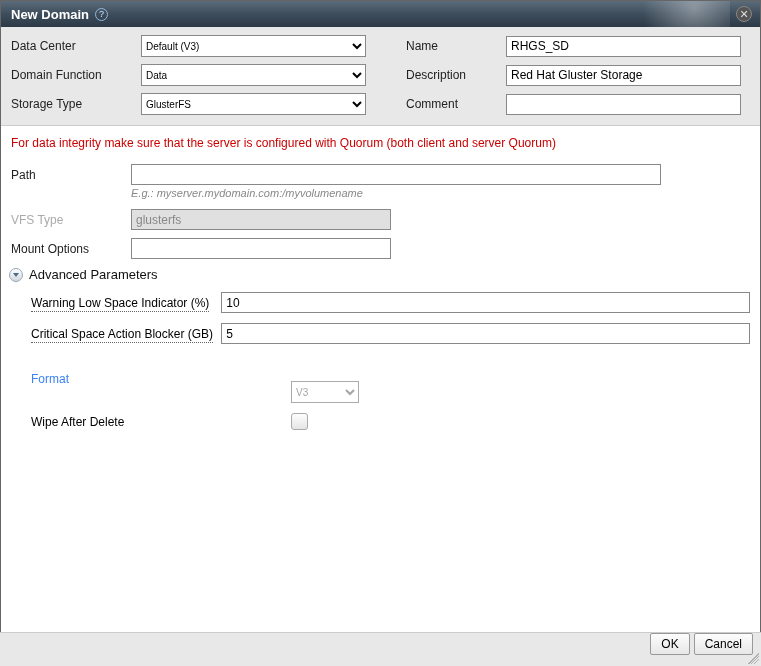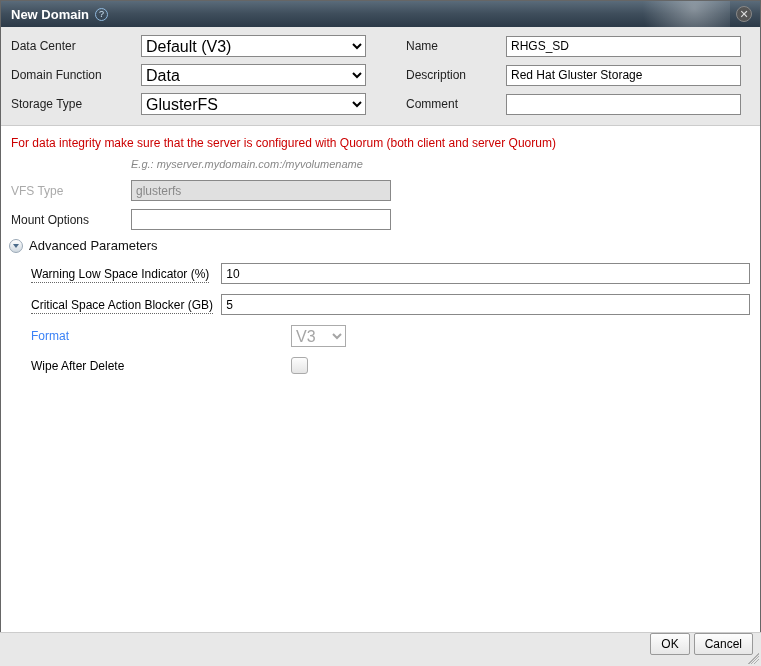--- a/index.html
+++ b/index.html
@@ -88,21 +88,21 @@
     width: 100px;
     color: #222;
   }
   .col-right-field {
     flex: 1;
     max-width: 235px;
   }
   select {
     width: 100%;
     height: 22px;
-    font-size: 16px;
+    font-size: 10px;
     border: 1px solid #888;
     background: #fff;
   }
   input[type="text"] {
     width: 100%;
     height: 21px;
     font-size: 12px;
     border: 1px solid #888;
     padding: 0 4px;
     background: #fff;
@@ -175,21 +175,22 @@
   .adv-label {
     width: 260px;
     color: #000000;
   }
   .adv-label.disabled { color: #3b82f6; }
   .dotted { border-bottom: 1px dotted #666; padding-bottom:1px; }
   .adv-input-sm {
     width: 80px;
   }
   .adv-select-sm {
-    width: 55px;
+    width: 68px;
+    margin-top: 27px;
   }
   .checkbox {
     width: 17px;
     height: 17px;
     border: 1px solid #aaa;
     border-radius: 3px;
     background: linear-gradient(#fdfdfd,#e5e5e5);
     cursor: pointer;
   }
   .footer {
@@ -276,20 +277,26 @@
     <div class="col-right-label">Comment</div>
     <div class="col-right-field">
       <input type="text" value="" style="">
     </div>
   </div>
 </div>
 
 <div class="body-area">
   <div class="warn">For data integrity make sure that the server is configured with Quorum (both client and server Quorum)</div>
 
+  <div class="field-row">
+    <div class="field-label">Path</div>
+    <div class="field-input">
+      <input type="text" value="" style="">
+    </div>
+  </div>
   <div class="hint">E.g.: myserver.mydomain.com:/myvolumename</div>
 
   <div class="field-row">
     <div class="field-label disabled">VFS Type</div>
     <div class="field-input narrow">
       <input type="text" disabled="" value="glusterfs" style="">
     </div>
   </div>
 
   <div class="field-row">

